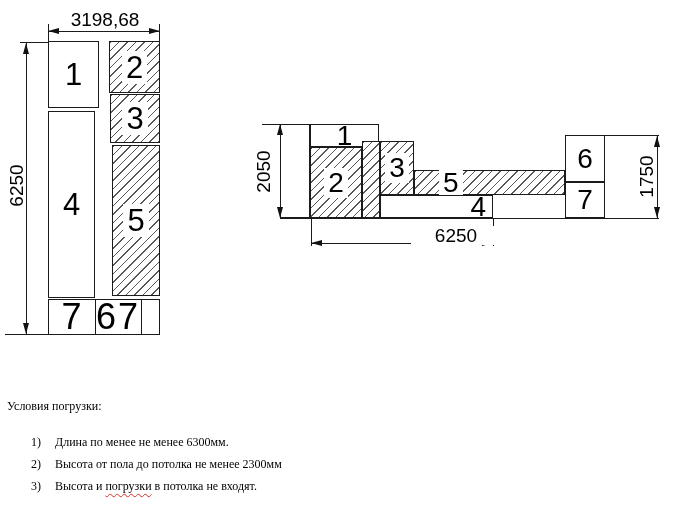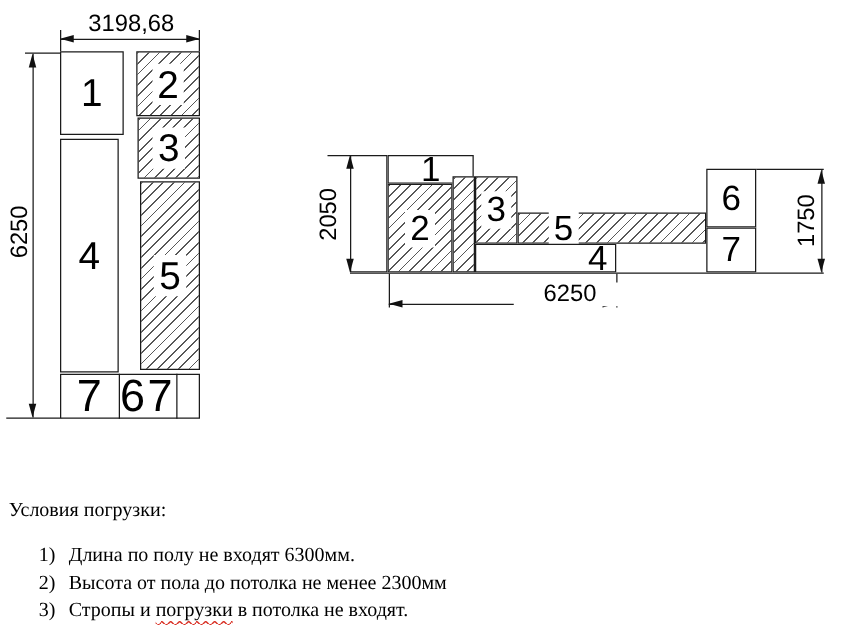--- a/index.html
+++ b/index.html
@@ -21,21 +21,21 @@
   .chip{background:#fff;padding:1px 4px;}
   .cell{position:absolute;display:flex;align-items:center;justify-content:center;}
   .line{position:absolute;background:#1b1b1b;}
   .dimtext{position:absolute;font-size:19px;line-height:1;text-align:center;white-space:nowrap;}
   .rot{transform:rotate(-90deg);}
   .arr{position:absolute;width:0;height:0;}
   .arr-left {border-top:3px solid transparent;border-bottom:3px solid transparent;border-right:11px solid #111;}
   .arr-right{border-top:3px solid transparent;border-bottom:3px solid transparent;border-left:11px solid #111;}
   .arr-up   {border-left:3px solid transparent;border-right:3px solid transparent;border-bottom:11px solid #111;}
   .arr-down {border-left:3px solid transparent;border-right:3px solid transparent;border-top:11px solid #111;}
-  .notes{position:absolute;font-family:"Liberation Serif",serif;font-size:16px;line-height:1.2;white-space:nowrap;text-align:center;}
+  .notes{position:absolute;font-family:"Liberation Serif",serif;font-size:12px;line-height:1.2;white-space:nowrap;text-align:center;}
   .misspell{text-decoration:underline;text-decoration-style:wavy;text-decoration-color:#d93025;text-decoration-thickness:1px;text-underline-offset:3px;}
 </style>
 </head>
 <body>
 
 <div>
 
   <div class="dimtext" style="left:60px;top:10px;width:90px;">3198,68</div>
   <div class="line" style="left:48px;top:31px;width:112px;height:1px;"></div>
   <div class="arr arr-left" style="left:48px;top:28px;"></div>
@@ -127,29 +127,29 @@
   <div class="dimtext" style="left:411px;top:226px;width:90px;background:#fff;">6250</div>
 </div>
 
 <div>
   <div class="notes" style="left:7px;top:399px;">Условия погрузки:</div>
 
   <div class="notes" style="left:31px;top:435px;">
     <span>1)</span>
   </div>
   <div class="notes" style="left:55px;top:435px;">
-    <span>Длина по полу не входят 6300мм.</span>
+    <span>Длина по менее не менее 6300мм.</span>
   </div>
 
   <div class="notes" style="left:31px;top:457px;">
     <span>2)</span>
   </div>
   <div class="notes" style="left:55px;top:457px;font-family:Liberation Serif, serif;">
     <span>Высота от пола до потолка не менее 2300мм</span>
   </div>
 
   <div class="notes" style="left:31px;top:479px;">
     <span>3)</span>
   </div>
   <div class="notes" style="left:55px;top:479px;">
-    <span>Стропы и </span><span class="misspell">погрузки</span><span> в потолка не входят.</span>
+    <span>Высота и </span><span class="misspell">погрузки</span><span> в потолка не входят.</span>
   </div>
 </div>
 
 </body></html>

